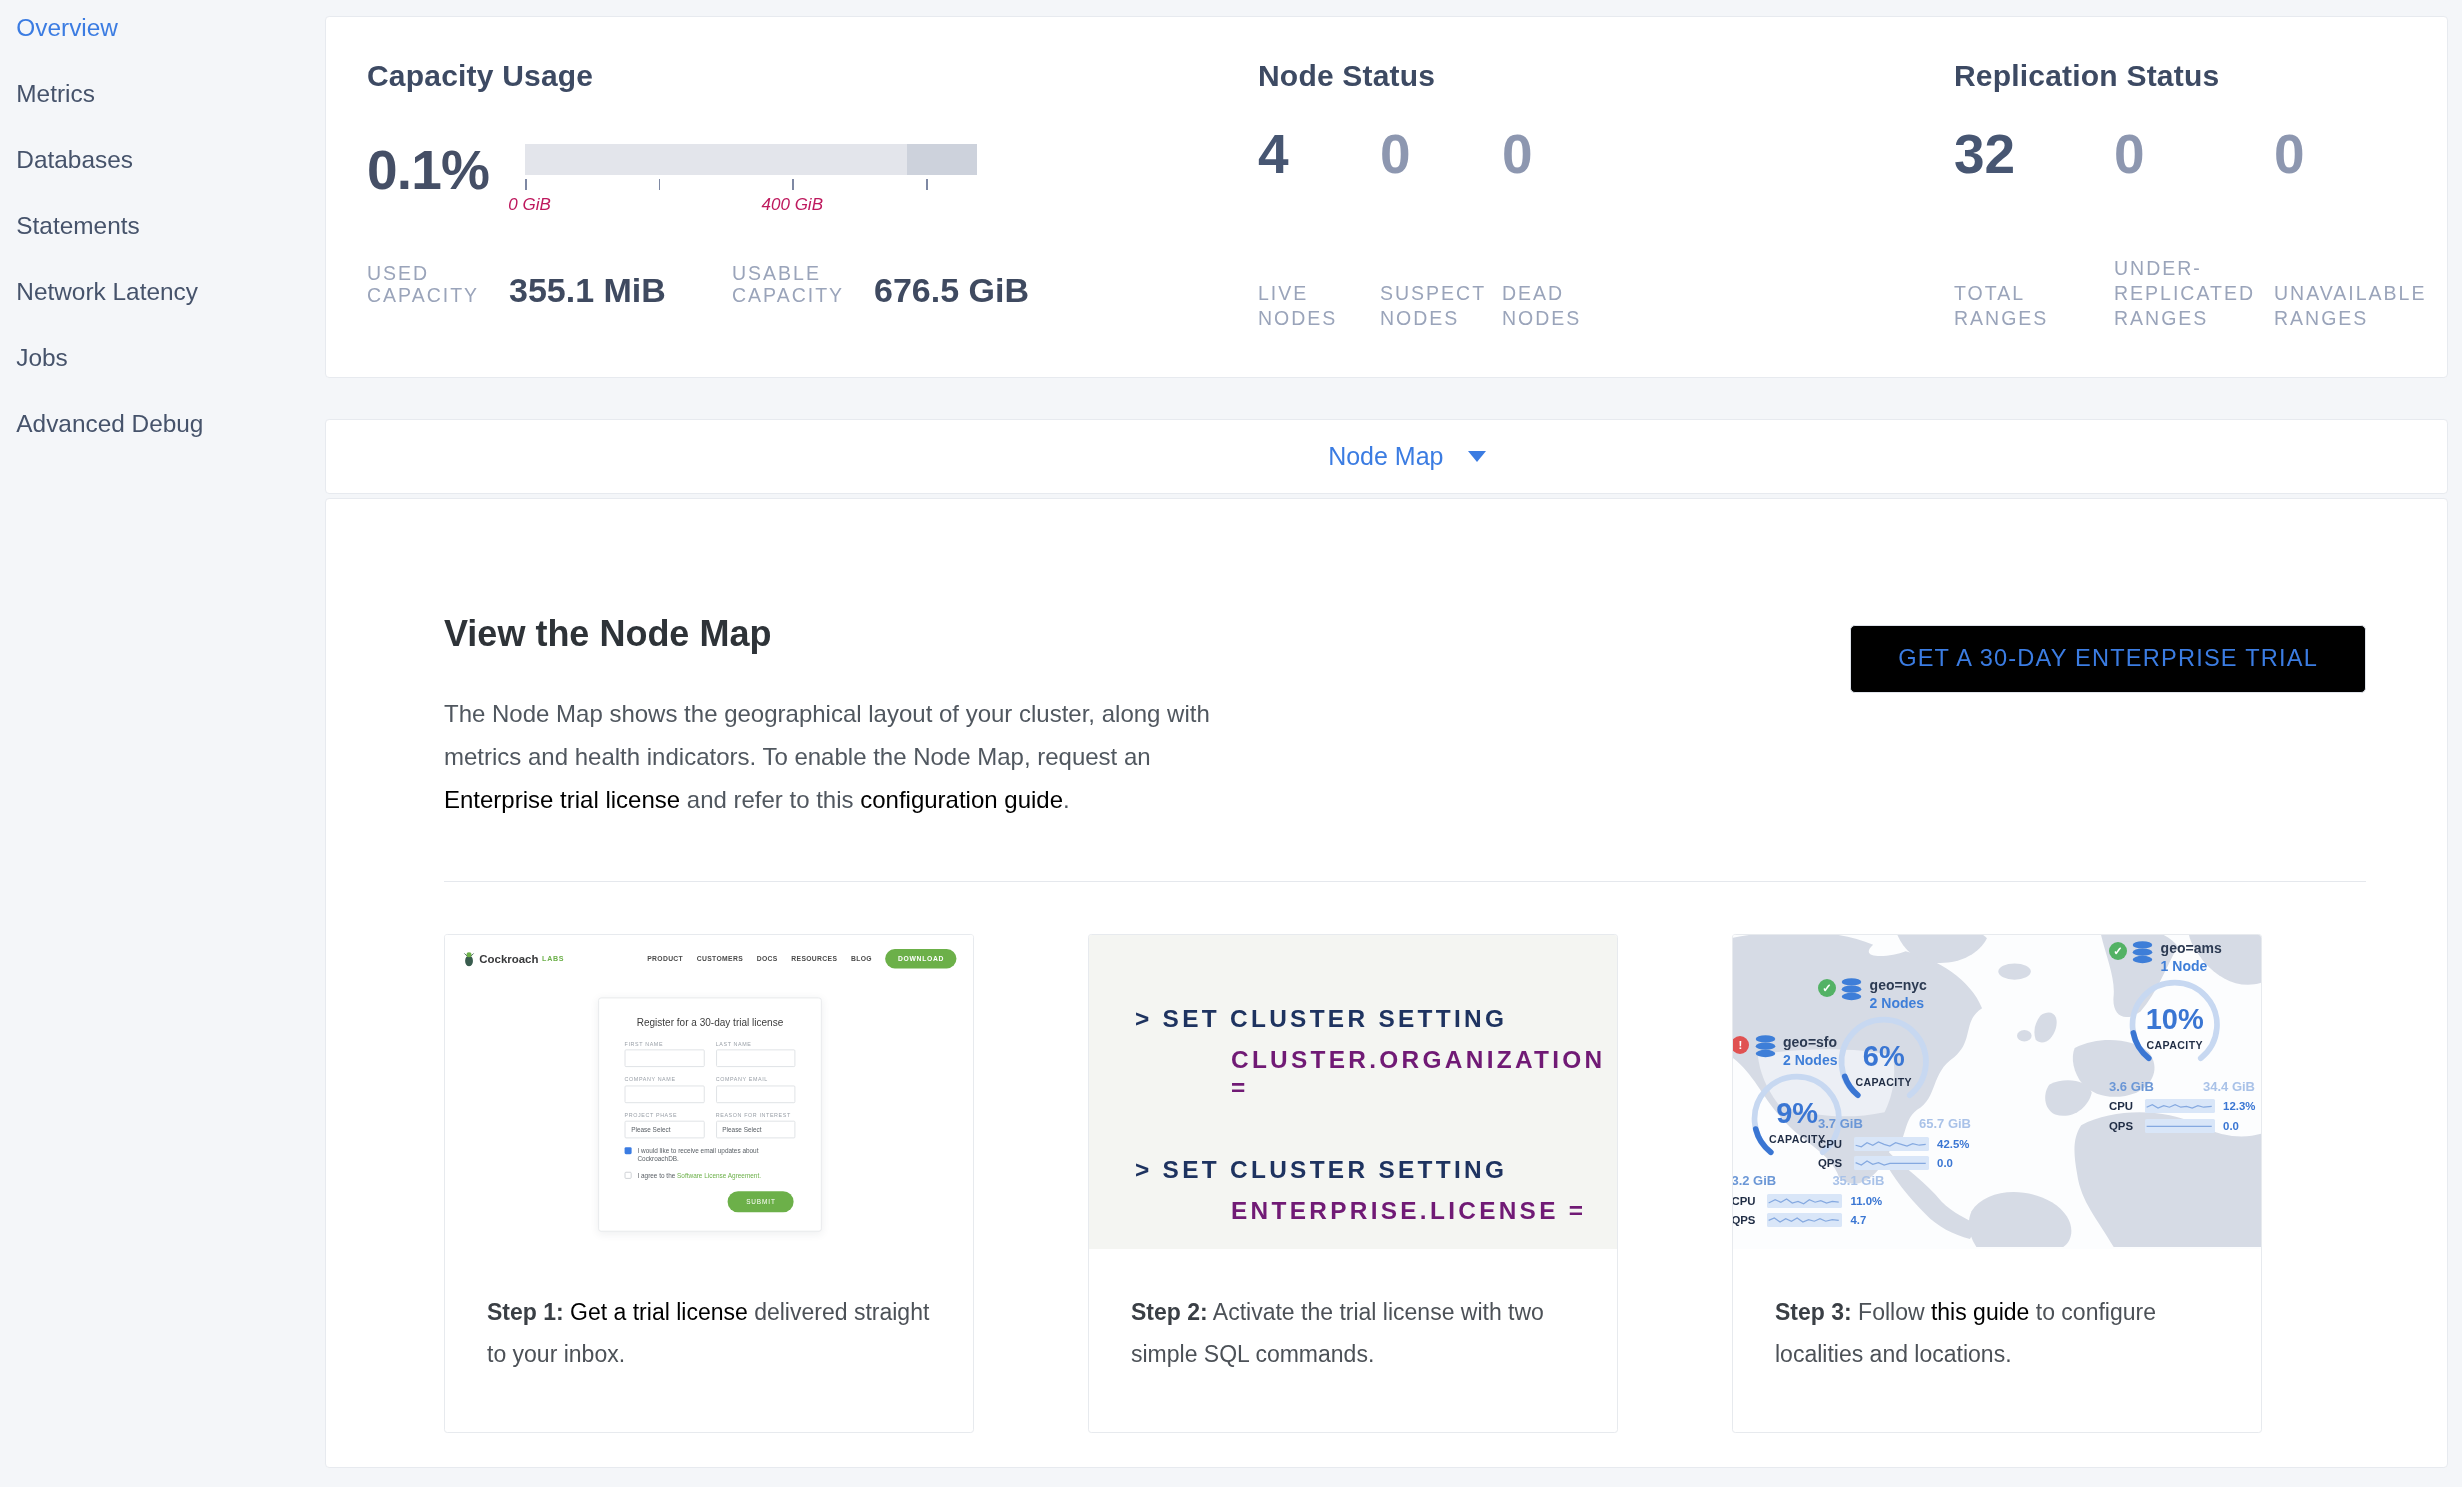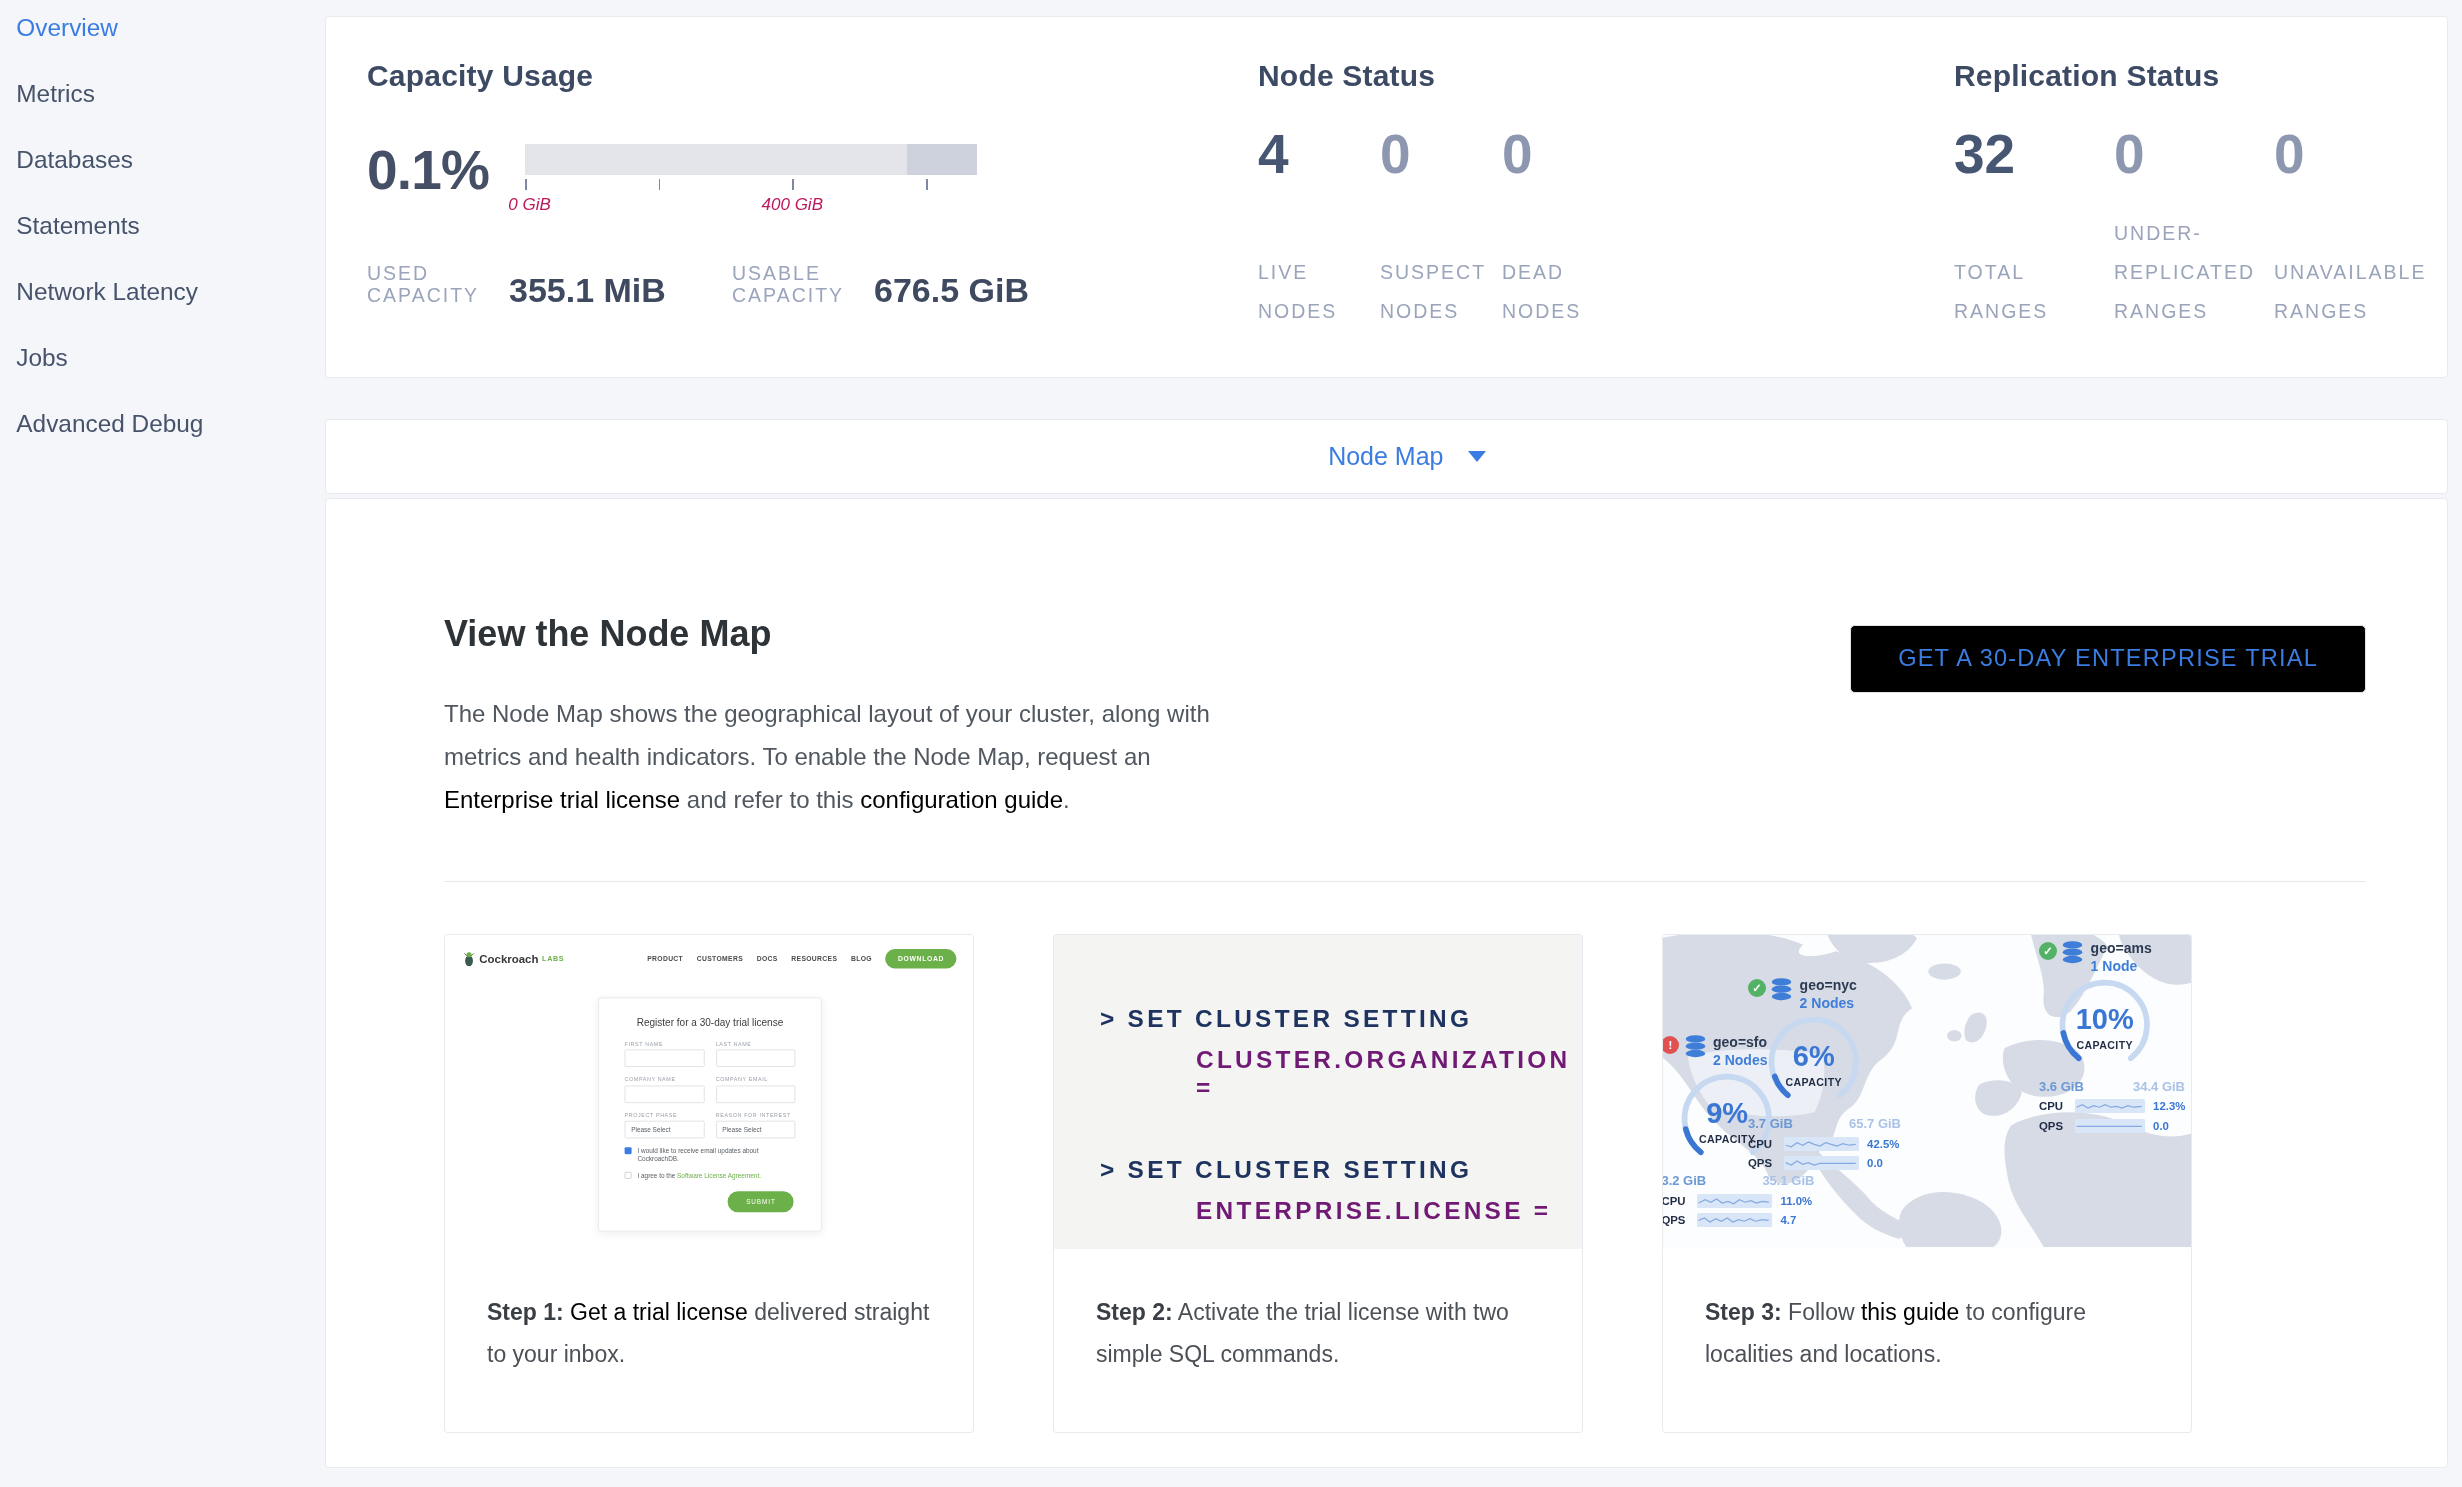--- a/index.html
+++ b/index.html
@@ -33,37 +33,37 @@
   .cap-stats { display:flex; align-items:flex-end; margin-top:41px; }
   .cap-lab { width:142px; font-size:19.5px; letter-spacing:2px; color:#9aa4ba; line-height:22px; }
   .cap-val { font-size:34px; font-weight:700; color:#3f4a60; position:relative; top:4.1px; }
   .cap-val.first { margin-right:42px; width:181px; }
   .stat-row { display:flex; margin-top:31px; height:207px; }
   .stat { display:flex; flex-direction:column; }
   .sec-nodes .stat { width:122px; }
   .sec-repl .stat { width:160px; }
   .stat-val { font-size:55px; font-weight:600; color:#475672; line-height:60px; }
   .stat-val.dim { color:#8d97b0; }
-  .stat-lab { margin-top:auto; font-size:19.5px; letter-spacing:2px; color:#9aa4ba; line-height:39px; width:120px; }
+  .stat-lab { margin-top:auto; font-size:19.5px; letter-spacing:2px; color:#9aa4ba; line-height:25px; width:120px; }
   .sec-repl .stat-lab { width:151px; }
   
   .nm-bar { margin-top:41px; height:75px; display:flex; align-items:center; padding-left:41px; cursor:pointer; }
   .nm-label { font-size:25px; color:#3b7ce2; font-weight:500; }
   .nm-caret { width:0; height:0; border-left:9px solid transparent; border-right:9px solid transparent; border-top:11.4px solid #3b7ce2; margin-left:24.4px; }
   
   .main { margin-top:4.1px; height:970px; padding:114px 81px 0 118px; }
   .head-row { display:flex; justify-content:space-between; align-items:flex-start; }
   .page-h { font-size:36px; font-weight:600; color:#2e3338; margin:0; }
   .intro { margin:37px 0 0; width:818px; font-size:24px; line-height:43px; color:#50575f; }
   .link { color:#000000; text-decoration:none; cursor:pointer; }
   .trial-btn { margin-top:11.4px; height:68px; padding:0 47px; background:#000000; border:1.6px solid #dfe3ea; border-radius:4.9px;
     font-family:"Liberation Sans",sans-serif; font-size:23.6px; color:#3b7ce2; letter-spacing:1.2px; font-weight:500;
     display:flex; align-items:center; cursor:pointer; }
   .divider { border:none; border-top:1.6px solid #e5e8ed; margin:60px 0 0; }
-  .cards { display:flex; gap:79px; margin-top:52px; }
+  .cards { display:flex; gap:114px; margin-top:52px; }
   .card { width:530px; height:499px; border:1.6px solid #e7eaee; border-radius:3.3px; background:#fff; overflow:hidden; }
   .card-img { height:314px; position:relative; overflow:hidden; background:#fff; }
   .card-cap { padding:42px 42px 0; font-size:23px; line-height:42px; color:#4c5157; }
   .card-cap b { color:#3a3f45; }
   
   .sql-area { background:#f4f5f2; height:314px; padding:70px 0 0 46px; font-weight:700; font-size:24.4px; letter-spacing:3.3px; }
   .sql-navy { color:#1e3360; }
   .sql-green { color:#701a75; margin:13px 0 0 96px; }
   .sql-gap { margin-top:54px; }
   

